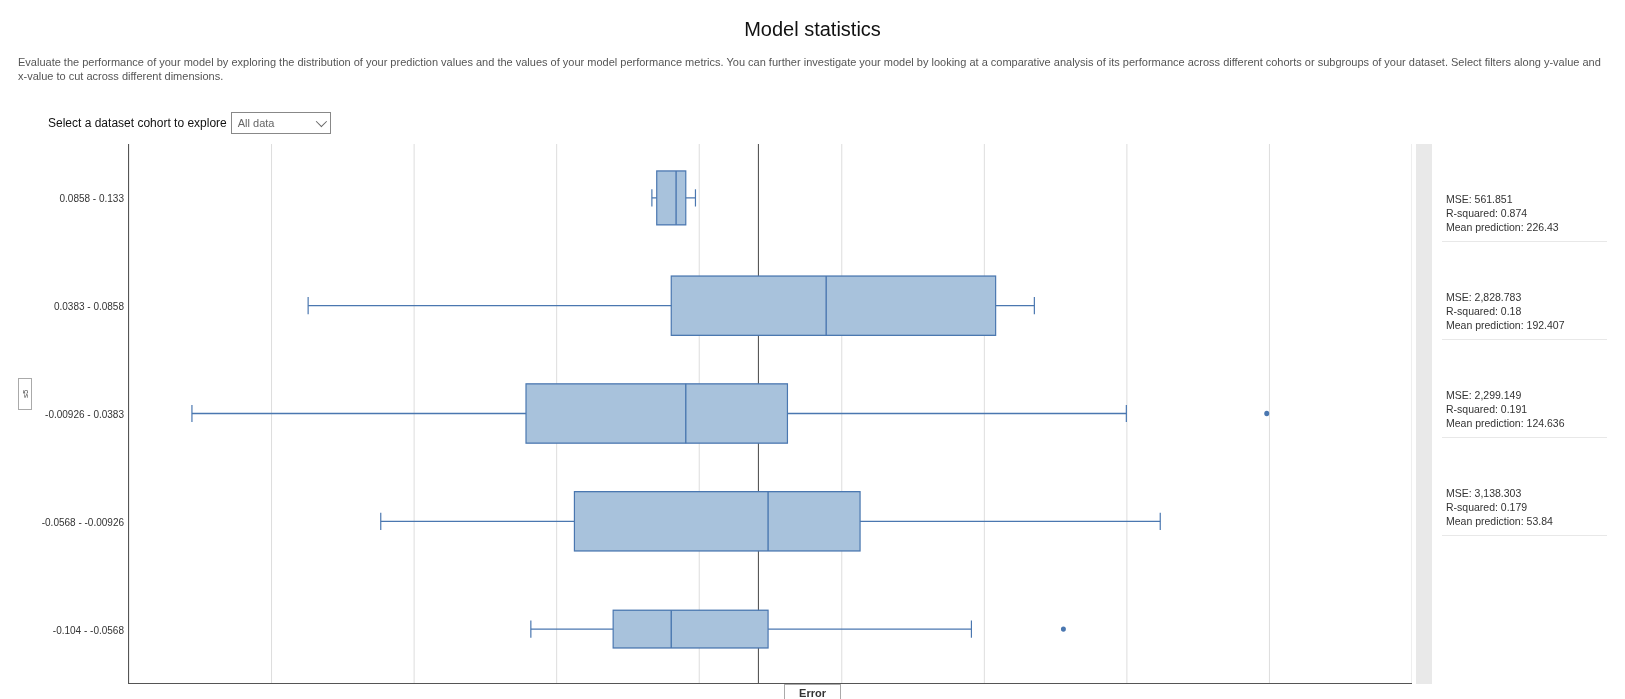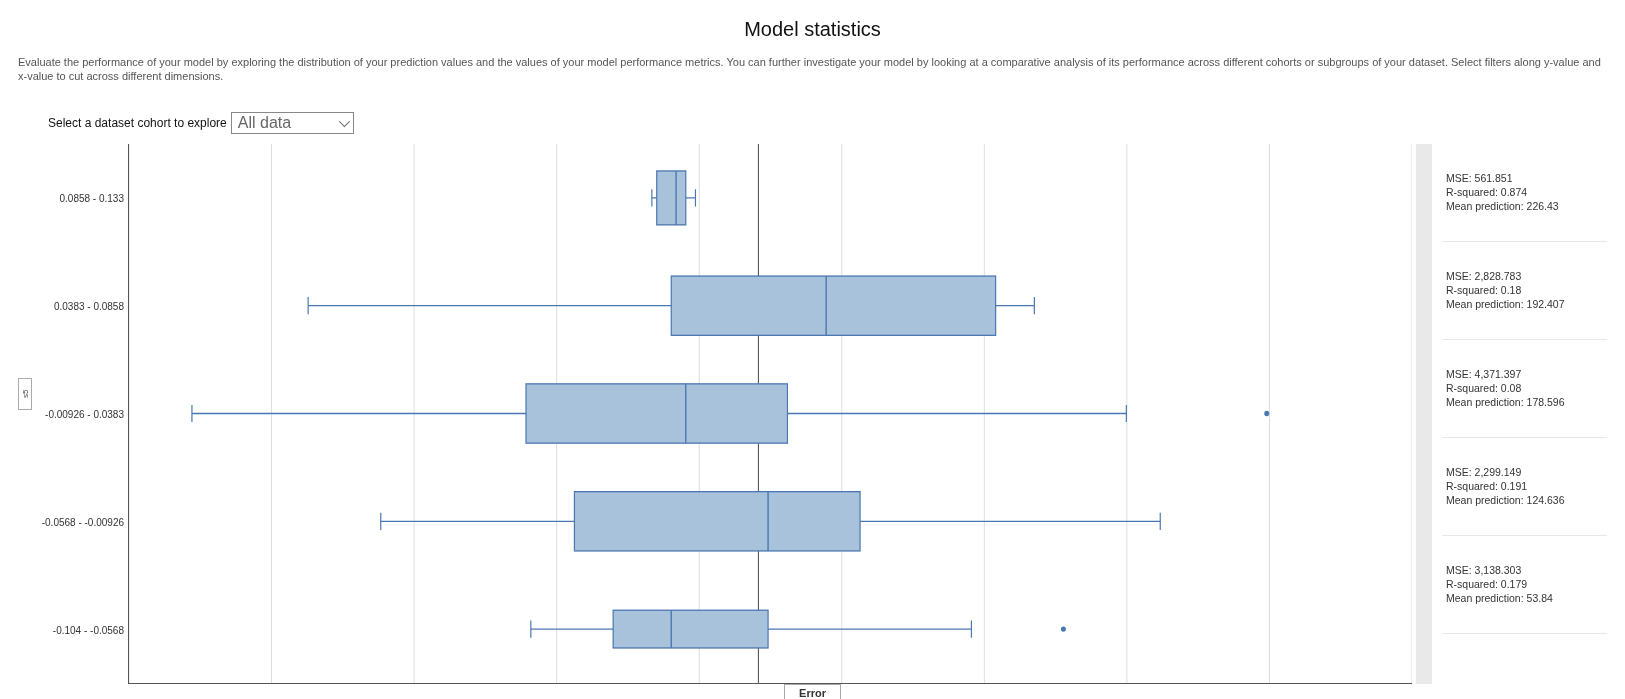--- a/index.html
+++ b/index.html
@@ -34,25 +34,25 @@
     margin-bottom: 10px;
   }
   .cohort-label {
     font-size: 12px;
     color: #111;
   }
   .cohort-select {
     display: inline-flex;
     align-items: center;
     justify-content: space-between;
-    width: 123px;
+    width: 100px;
     height: 22px;
     border: 1px solid #888;
     padding: 0 6px;
-    font-size: 16px;
+    font-size: 11px;
     color: #666;
     background: #fff;
     cursor: pointer;
   }
   .chev { width: 8px; height: 8px; border-right:1px solid #666; border-bottom:1px solid #666; transform: rotate(45deg) translateY(-2px);}
   .chart-wrap {
     display: flex;
     align-items: stretch;
     height: 540px;
   }
@@ -100,21 +100,21 @@
   }
   .metric-block {
     font-size: 10.5px;
     color: #333;
     line-height: 1.35;
     padding: 6px 0 6px 4px;
     border-bottom: 1px solid #e8e8e8;
     height: 98px;
     display:flex;
     flex-direction: column;
-    justify-content: center;
+    justify-content: flex-end;
   }
   .scrollbar {
     width: 16px;
     background: #e9e9e9;
     margin-left: 4px;
     position: relative;
   }
   .xaxis-row {
     display:flex; justify-content:center; margin-top:0;font-weight:bold;
   }
@@ -198,25 +198,20 @@
         <div>MSE: 561.851</div>
         <div>R-squared: 0.874</div>
         <div>Mean prediction: 226.43</div>
       </div>
       <div class="metric-block">
         <div>MSE: 2,828.783</div>
         <div>R-squared: 0.18</div>
         <div>Mean prediction: 192.407</div>
       </div>
       <div class="metric-block">
-        <div>MSE: 4,371.397</div>
-        <div>R-squared: 0.08</div>
-        <div>Mean prediction: 178.596</div>
-      </div>
-      <div class="metric-block">
         <div>MSE: 2,299.149</div>
         <div>R-squared: 0.191</div>
         <div>Mean prediction: 124.636</div>
       </div>
       <div class="metric-block">
         <div>MSE: 3,138.303</div>
         <div>R-squared: 0.179</div>
         <div>Mean prediction: 53.84</div>
       </div>
     </div>

